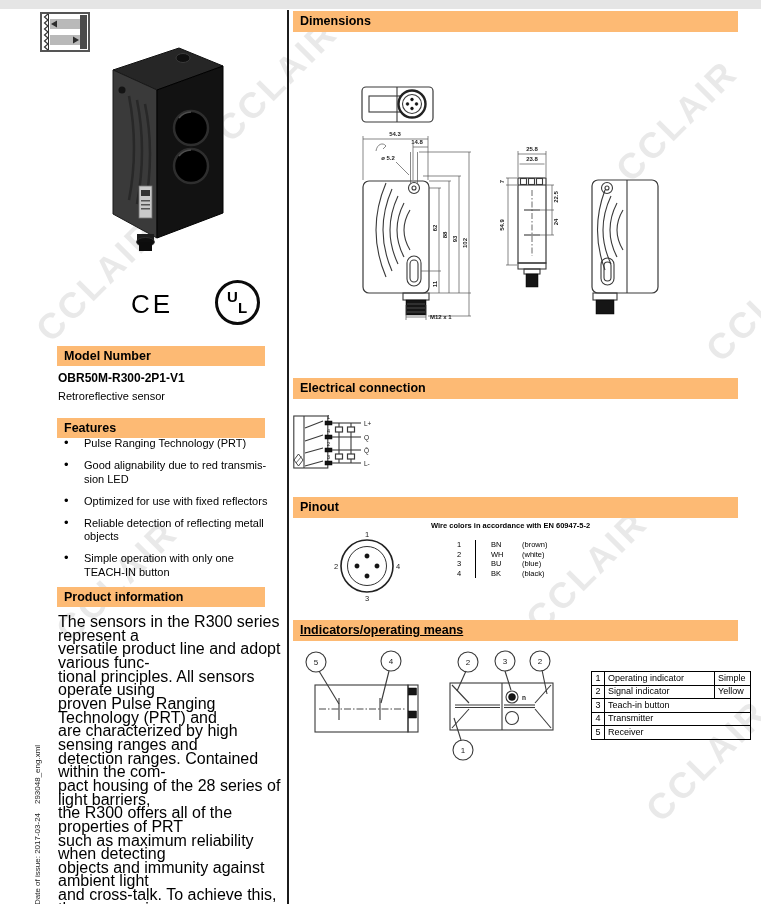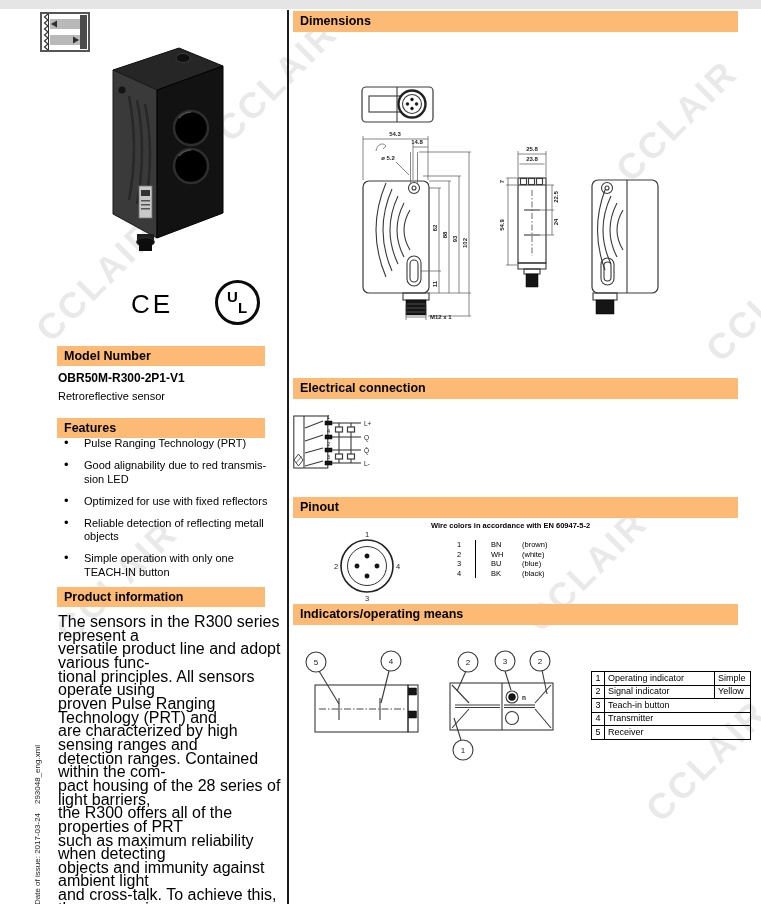--- a/index.html
+++ b/index.html
@@ -325,21 +325,21 @@
         <span class="wname">(blue)</span>
     </div>
     <div class="wrow">
       <span class="wpin">4</span>
         <span class="wbar"></span>
         <span class="wcode">BK</span>
         <span class="wname">(black)</span>
     </div>
   </div>
 
-  <div class="hbar hbarR" style="top:604px;">Indicators/operating means</div>
+  <div class="hbar hbarR" style="top:620px;text-decoration:underline;">Indicators/operating means</div>
 
   <svg style="left:295px;top:648px;" width="290" height="135" viewBox="0 0 290 135">
 
     <g>
       <circle class="ol2" cx="21" cy="14" r="10"></circle>
       <text x="21" y="17" font-size="8" text-anchor="middle">5</text>
       <circle class="ol2" cx="96" cy="13" r="10"></circle>
       <text x="96" y="16" font-size="8" text-anchor="middle">4</text>
       <rect class="ol2" x="20" y="37" width="93" height="47"></rect>
       <rect class="ol2" x="113" y="37" width="10" height="47"></rect>

